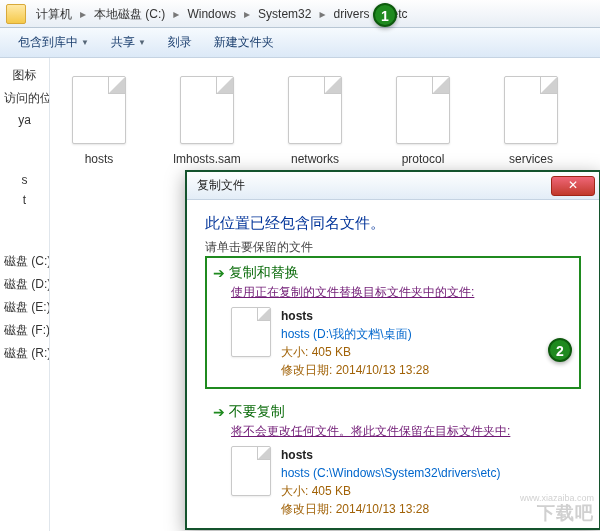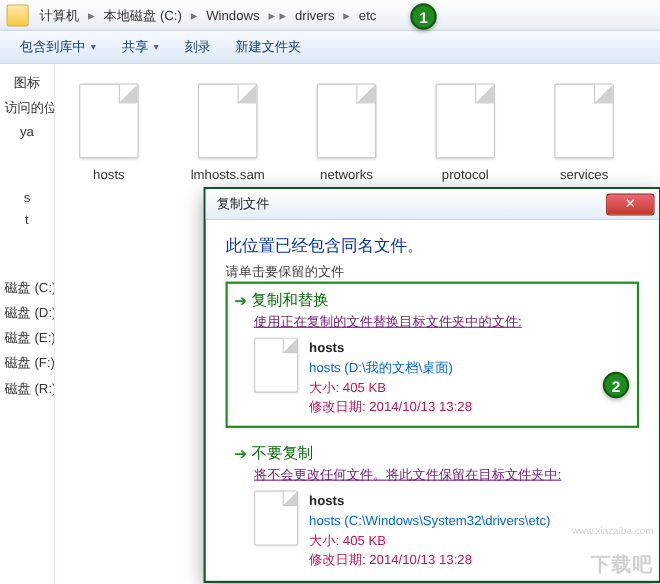--- a/index.html
+++ b/index.html
@@ -37,40 +37,41 @@
 .opt-row { display: flex; align-items: flex-start; gap: 4px; }
 .arrow { color: #1f8a1f; font-size: 14px; margin-top: 1px; }
 .opt-title { color: #0a6b0a; font-size: 14px; cursor: pointer; }
 .opt-desc { font-size: 12px; color: #701a75; margin: 2px 0 6px 18px; text-decoration: underline; }
 .fileblk { display: flex; gap: 10px; margin-left: 18px; align-items: flex-start; }
 .mini-doc { width: 40px; height: 50px; background: #fff; border: 1px solid #c9c9c9; border-radius: 2px; position: relative; box-shadow: 0 1px 2px rgba(0,0,0,.08); flex-shrink: 0; }
 .mini-doc::before { content: ""; position: absolute; top: 0; right: 0; width: 12px; height: 12px; background: linear-gradient(135deg,#fff 48%,#d0d0d0 52%); border-left: 1px solid #c9c9c9; border-bottom: 1px solid #c9c9c9; }
 .finfo { font-size: 12px; line-height: 1.5; }
 .fname { font-weight: bold; color: #222; }
 .fpath { color: #0066cc; }
-.fmeta { color: #be185d; }
+.fmeta { color: #a16207; }
 
 .marker { position: absolute; width: 24px; height: 24px; border-radius: 50%; background: #1f8a1f; border: 2px solid #0d5a0d; color: #fff; font-weight: bold; font-size: 14px; text-align: center; line-height: 22px; box-shadow: 0 2px 4px rgba(0,0,0,.3); z-index: 50; }
 .m1 { left: 373px; top: 3px; }
 .m2 { left: 548px; top: 338px; }
 
 .wm { position: absolute; right: 6px; bottom: 6px; font-size: 18px; font-weight: bold; color: rgba(120,120,120,.35); letter-spacing: 1px; }
-.wm-sm { position: absolute; right: 6px; bottom: 44px; font-size: 9px; color: rgba(120,120,120,.35); }
+.wm-sm { position: absolute; right: 6px; bottom: 28px; font-size: 9px; color: rgba(120,120,120,.35); }
 </style>
 </head>
 <body>
 
 <div class="addressbar">
   <div class="folder-ico"></div>
   <span class="crumb">计算机</span>
     <span class="sep">▸</span>
   <span class="crumb">本地磁盘 (C:)</span>
     <span class="sep">▸</span>
   <span class="crumb">Windows</span>
     <span class="sep">▸</span>
+  <span class="crumb">System32</span>
     <span class="sep">▸</span>
   <span class="crumb">drivers</span>
     <span class="sep">▸</span>
   <span class="crumb">etc</span>
 </div>
 
 <div class="toolbar">
   <div class="tbtn">
       <span>包含到库中</span>
       <span class="dd">▼</span>

